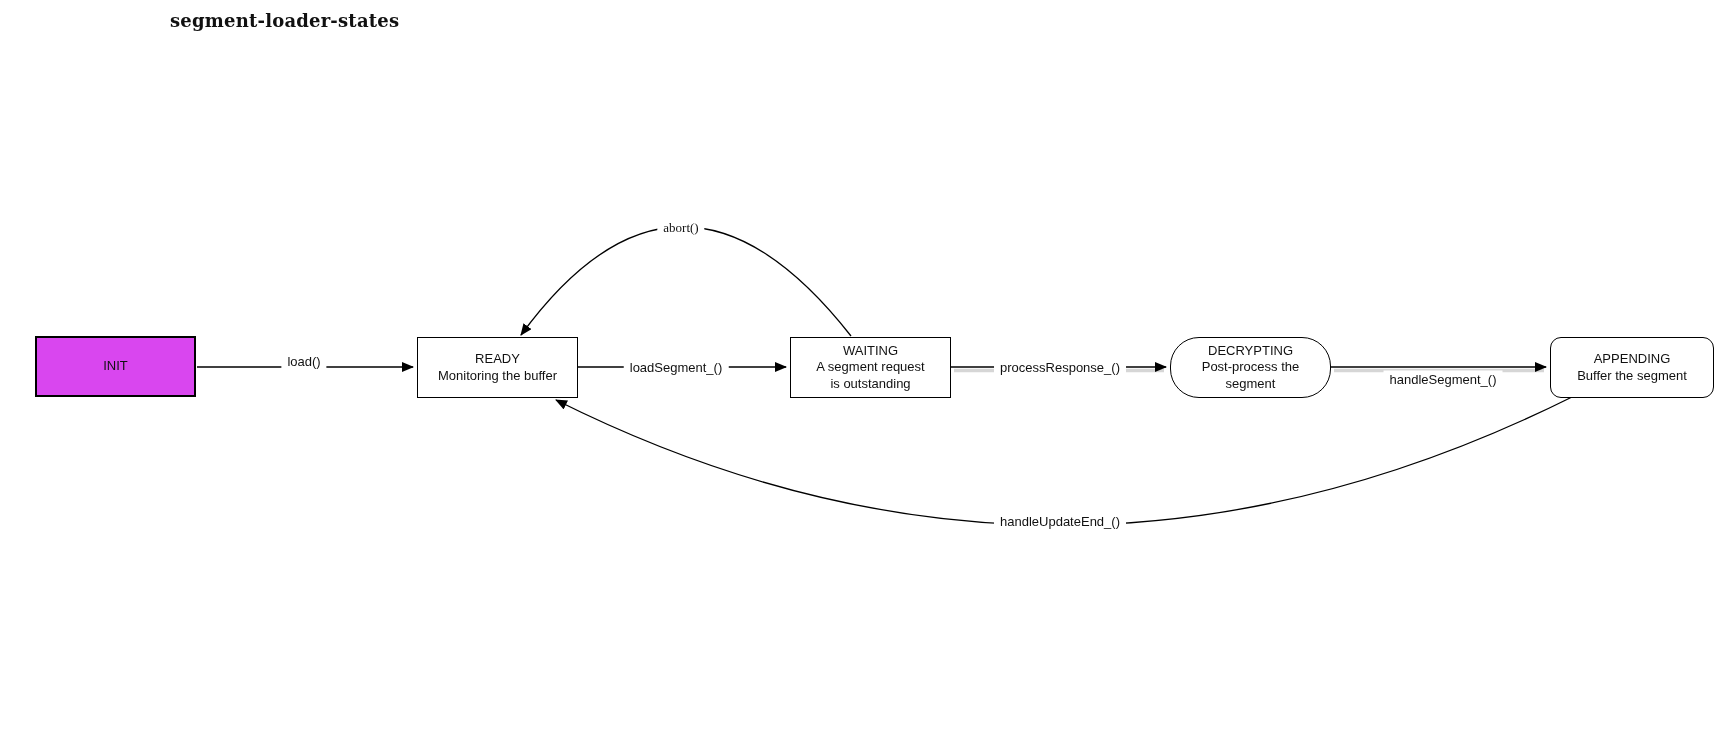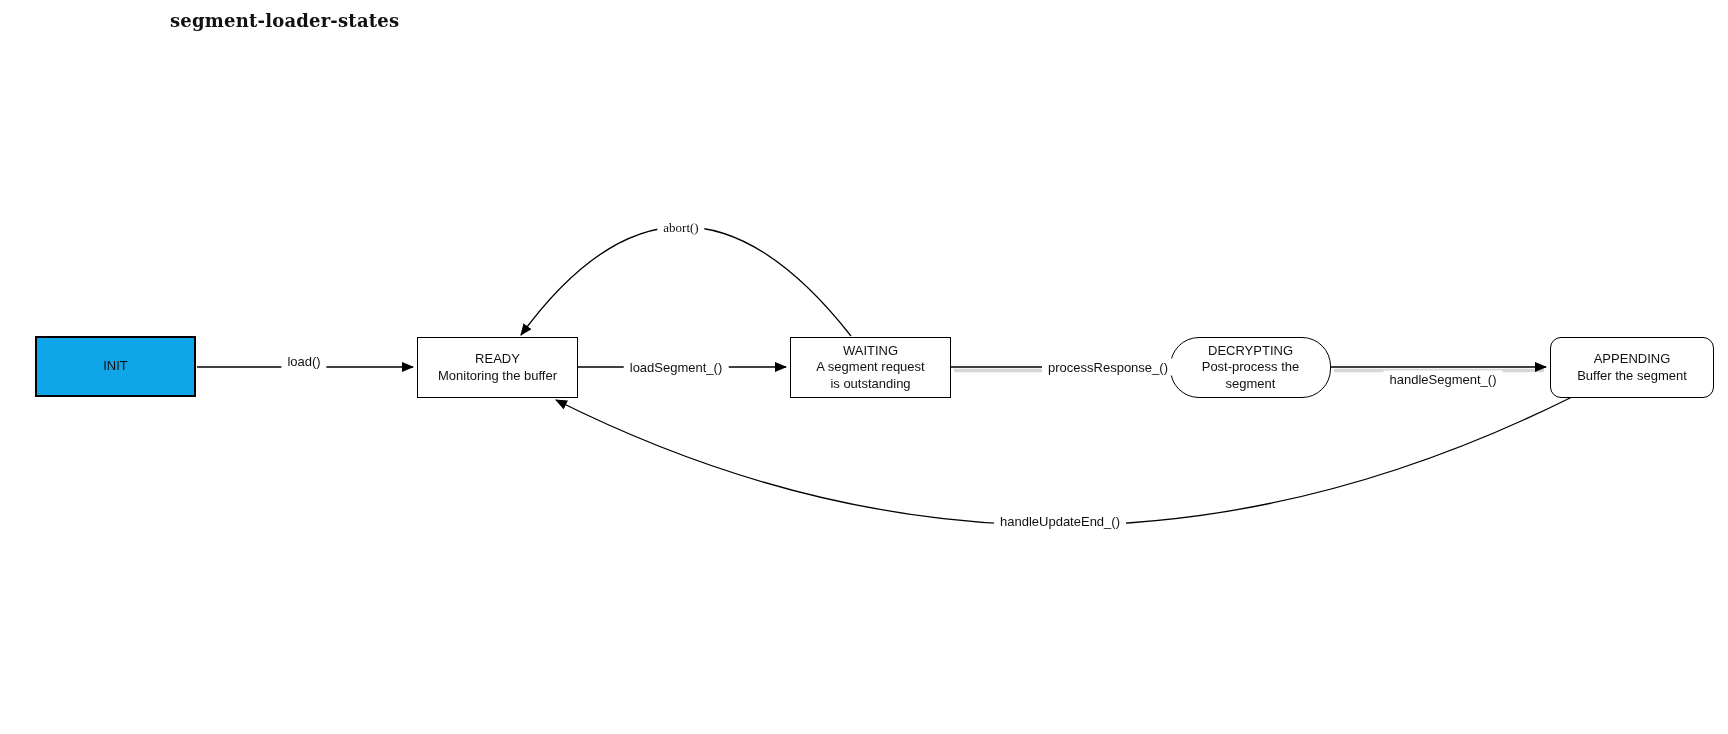--- a/index.html
+++ b/index.html
@@ -45,38 +45,38 @@
     flex-direction: column;
     align-items: center;
     justify-content: center;
     text-align: center;
     font-size: 13px;
     line-height: 16.5px;
     white-space: nowrap;
   }
   #state-init {
     left: 35px; top: 336px;
-    background: #0ea5e9;
+    background: #d946ef;
     border-width: 2px;
   }
   #state-ready      { left: 417px;  top: 337px; }
   #state-waiting    { left: 790px;  top: 337px; }
   #state-decrypting { left: 1170px; top: 337px; border-radius: 29px; }
   #state-appending  { left: 1550px; top: 337px; width: 164px; border-radius: 11px; }
   .edge-label {
     position: absolute;
     transform: translate(-50%, -50%);
     background: #ffffff;
     padding: 1px 6px;
     font-size: 13px;
     white-space: nowrap;
   }
   #label-load              { left: 304px;  top: 361px; }
   #label-load-segment      { left: 676px;  top: 367px; }
-  #label-process-response  { left: 1108px; top: 367px; }
+  #label-process-response  { left: 1060px; top: 367px; }
   #label-handle-segment    { left: 1443px; top: 367px; margin-top: 12px; }
   #label-abort             { left: 681px;  top: 228px; font-family: Liberation Serif, serif; }
   #label-handle-update-end { left: 1060px; top: 521px; }
 </style>
 </head>
 <body>
 
 <div class="canvas">
 
   <h1 class="diagram-title">segment-loader-states</h1>

